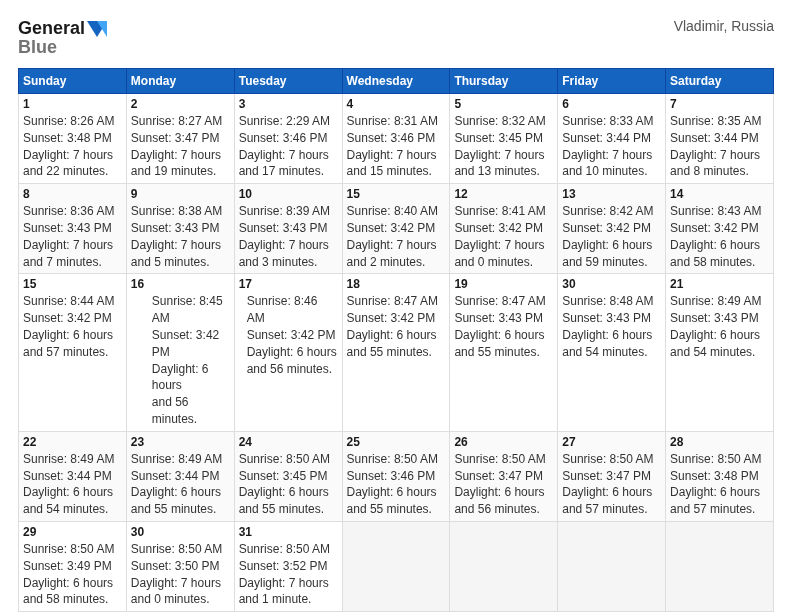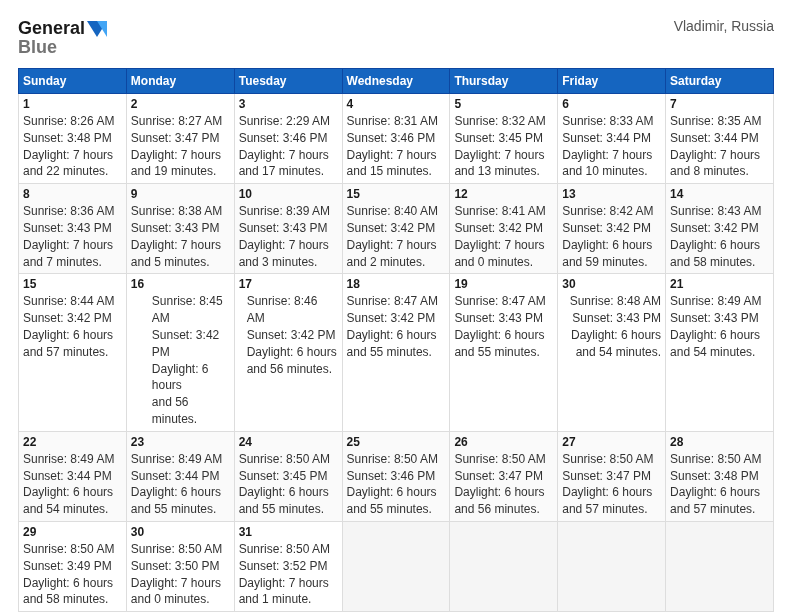--- a/index.html
+++ b/index.html
@@ -248,21 +248,21 @@
           </td>
           <td>
             <span class="day-num">19</span>
             <div class="cell-text" style="white-space: pre-line;">Sunrise: 8:47 AM
 Sunset: 3:43 PM
 Daylight: 6 hours
 and 55 minutes.</div>
           </td>
           <td>
             <span class="day-num">30</span>
-            <div class="cell-text" style="white-space: pre-line; text-align: right;">Sunrise: 8:48 AM
+            <div class="cell-text" style="white-space: pre-line;">Sunrise: 8:48 AM
 Sunset: 3:43 PM
 Daylight: 6 hours
 and 54 minutes.</div>
           </td>
           <td>
             <span class="day-num">21</span>
             <div class="cell-text" style="white-space: pre-line;">Sunrise: 8:49 AM
 Sunset: 3:43 PM
 Daylight: 6 hours
 and 54 minutes.</div>

